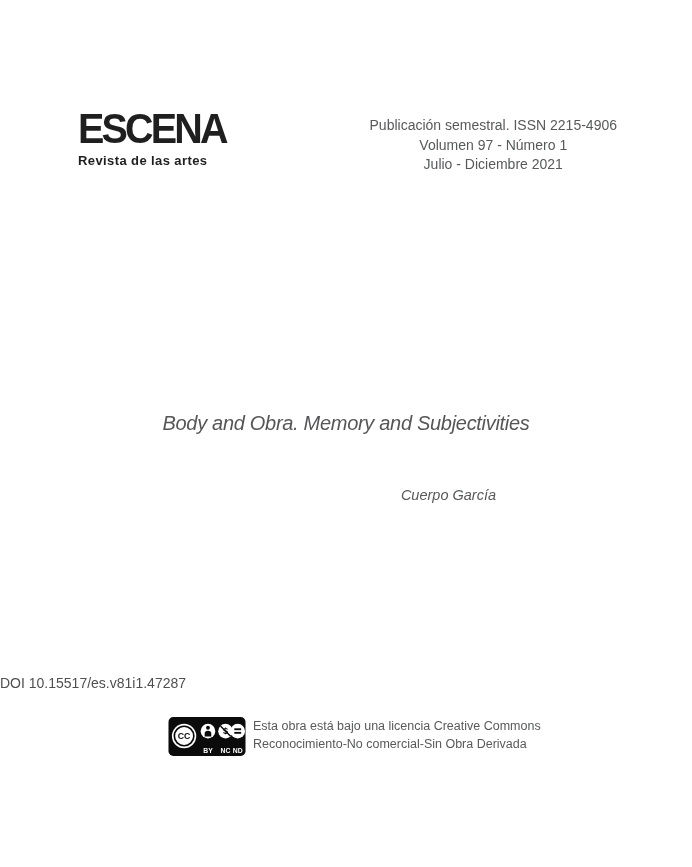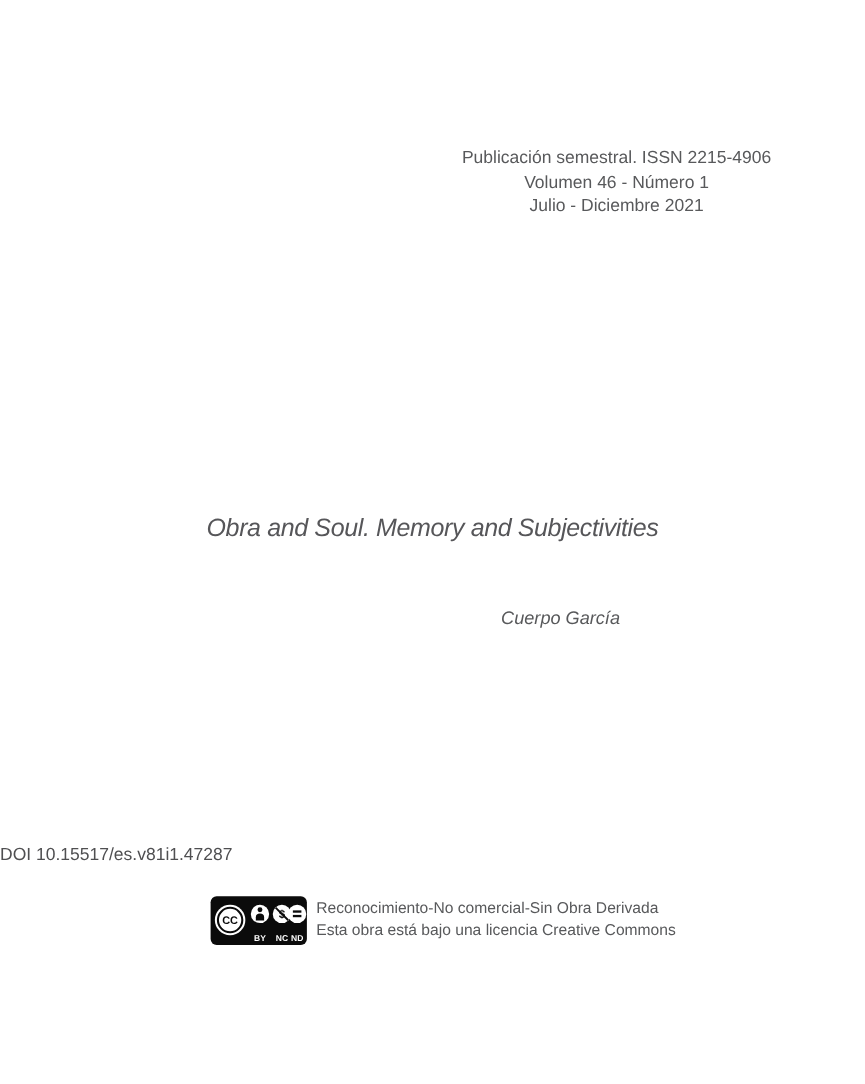--- a/index.html
+++ b/index.html
@@ -107,29 +107,33 @@
     color: #58595b;
     padding-top: 2px;
     white-space: nowrap;
   }
 </style>
 </head>
 <body>
 
 <div class="page">
 
+  <div class="logo">
+    <div class="logo-title">ESCENA</div>
+    <div class="logo-subtitle">Revista de las artes</div>
+  </div>
 
   <div class="pub-info">
     <div>Publicación semestral. ISSN 2215-4906</div>
-    <div>Volumen 46 - Número 1</div>
+    <div>Volumen 97 - Número 1</div>
     <div>Julio - Diciembre 2021</div>
   </div>
 
 
-  <h2 class="title-en"><span>Obra and Soul. Memory and Subjectivities</span><br></h2>
+  <h2 class="title-en"><span>Body and Obra. Memory and Subjectivities</span><br></h2>
 
   <div class="author">Cuerpo García</div>
 
   <div class="doi">DOI 10.15517/es.v81i1.47287</div>
 
   <div class="license">
 
     <svg class="cc-badge" viewBox="0 0 80 41" xmlns="http://www.w3.org/2000/svg" role="img">
       <rect x="0.5" y="0.5" width="79" height="40" rx="5" fill="#0b0b0b"></rect>
 
@@ -156,18 +160,18 @@
         <rect x="68" y="12.1" width="7" height="1.9" fill="#0b0b0b"></rect>
         <rect x="68" y="15.8" width="7" height="1.9" fill="#0b0b0b"></rect>
       </g>
 
       <text x="41" y="37.5" font-size="7" font-weight="bold" text-anchor="middle" fill="#ffffff">BY</text>
       <text x="59" y="37.5" font-size="7" font-weight="bold" text-anchor="middle" fill="#ffffff">NC</text>
       <text x="71.5" y="37.5" font-size="7" font-weight="bold" text-anchor="middle" fill="#ffffff">ND</text>
     </svg>
 
     <div class="license-text">
+      <div>Esta obra está bajo una licencia Creative Commons</div>
       <div>Reconocimiento-No comercial-Sin Obra Derivada</div>
-      <div>Esta obra está bajo una licencia Creative Commons</div>
     </div>
   </div>
 
 </div>
 
 </body></html>

